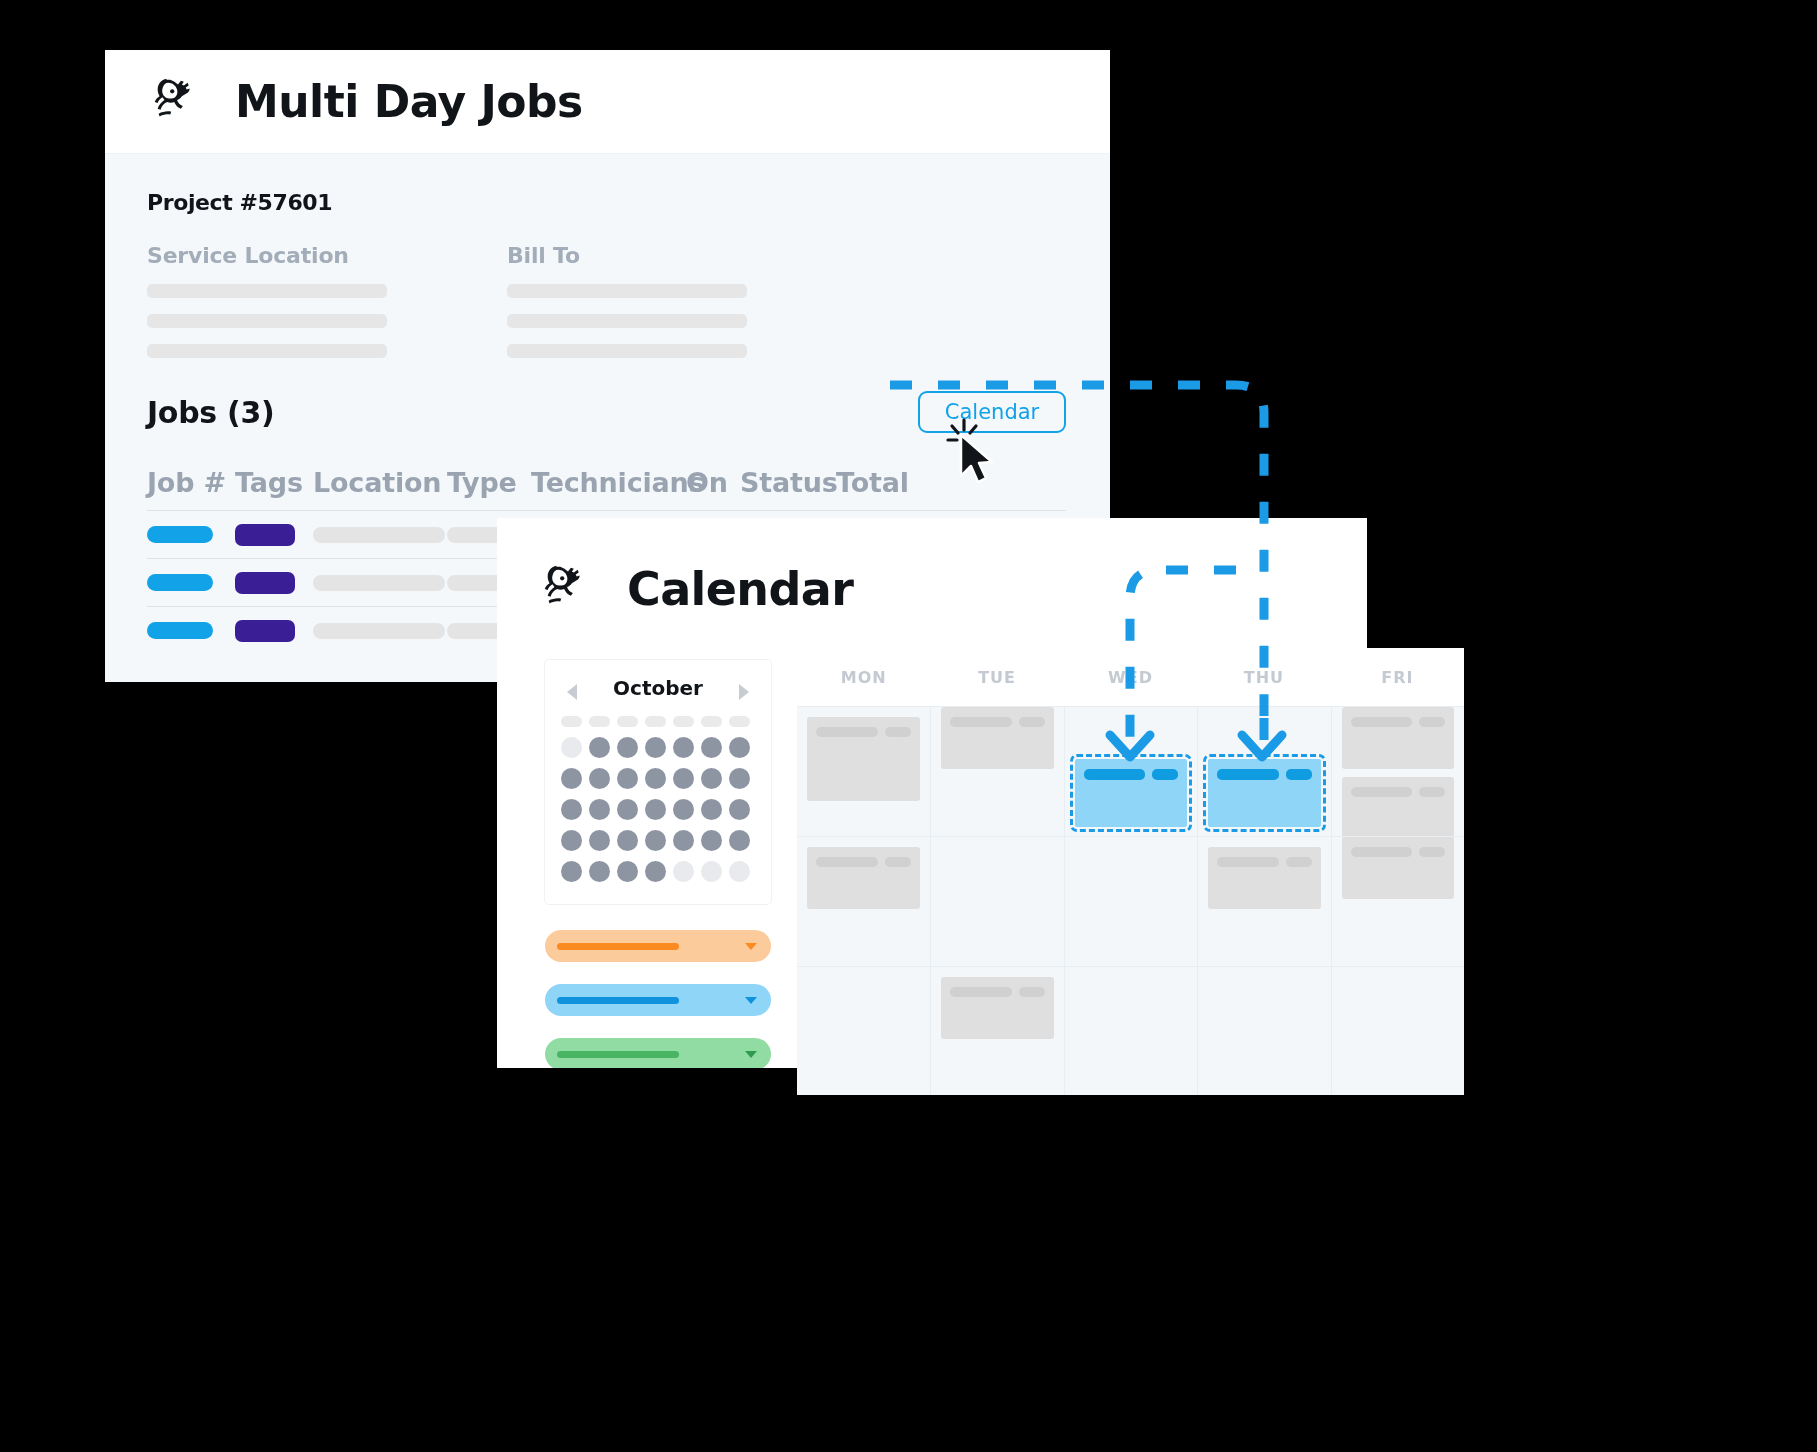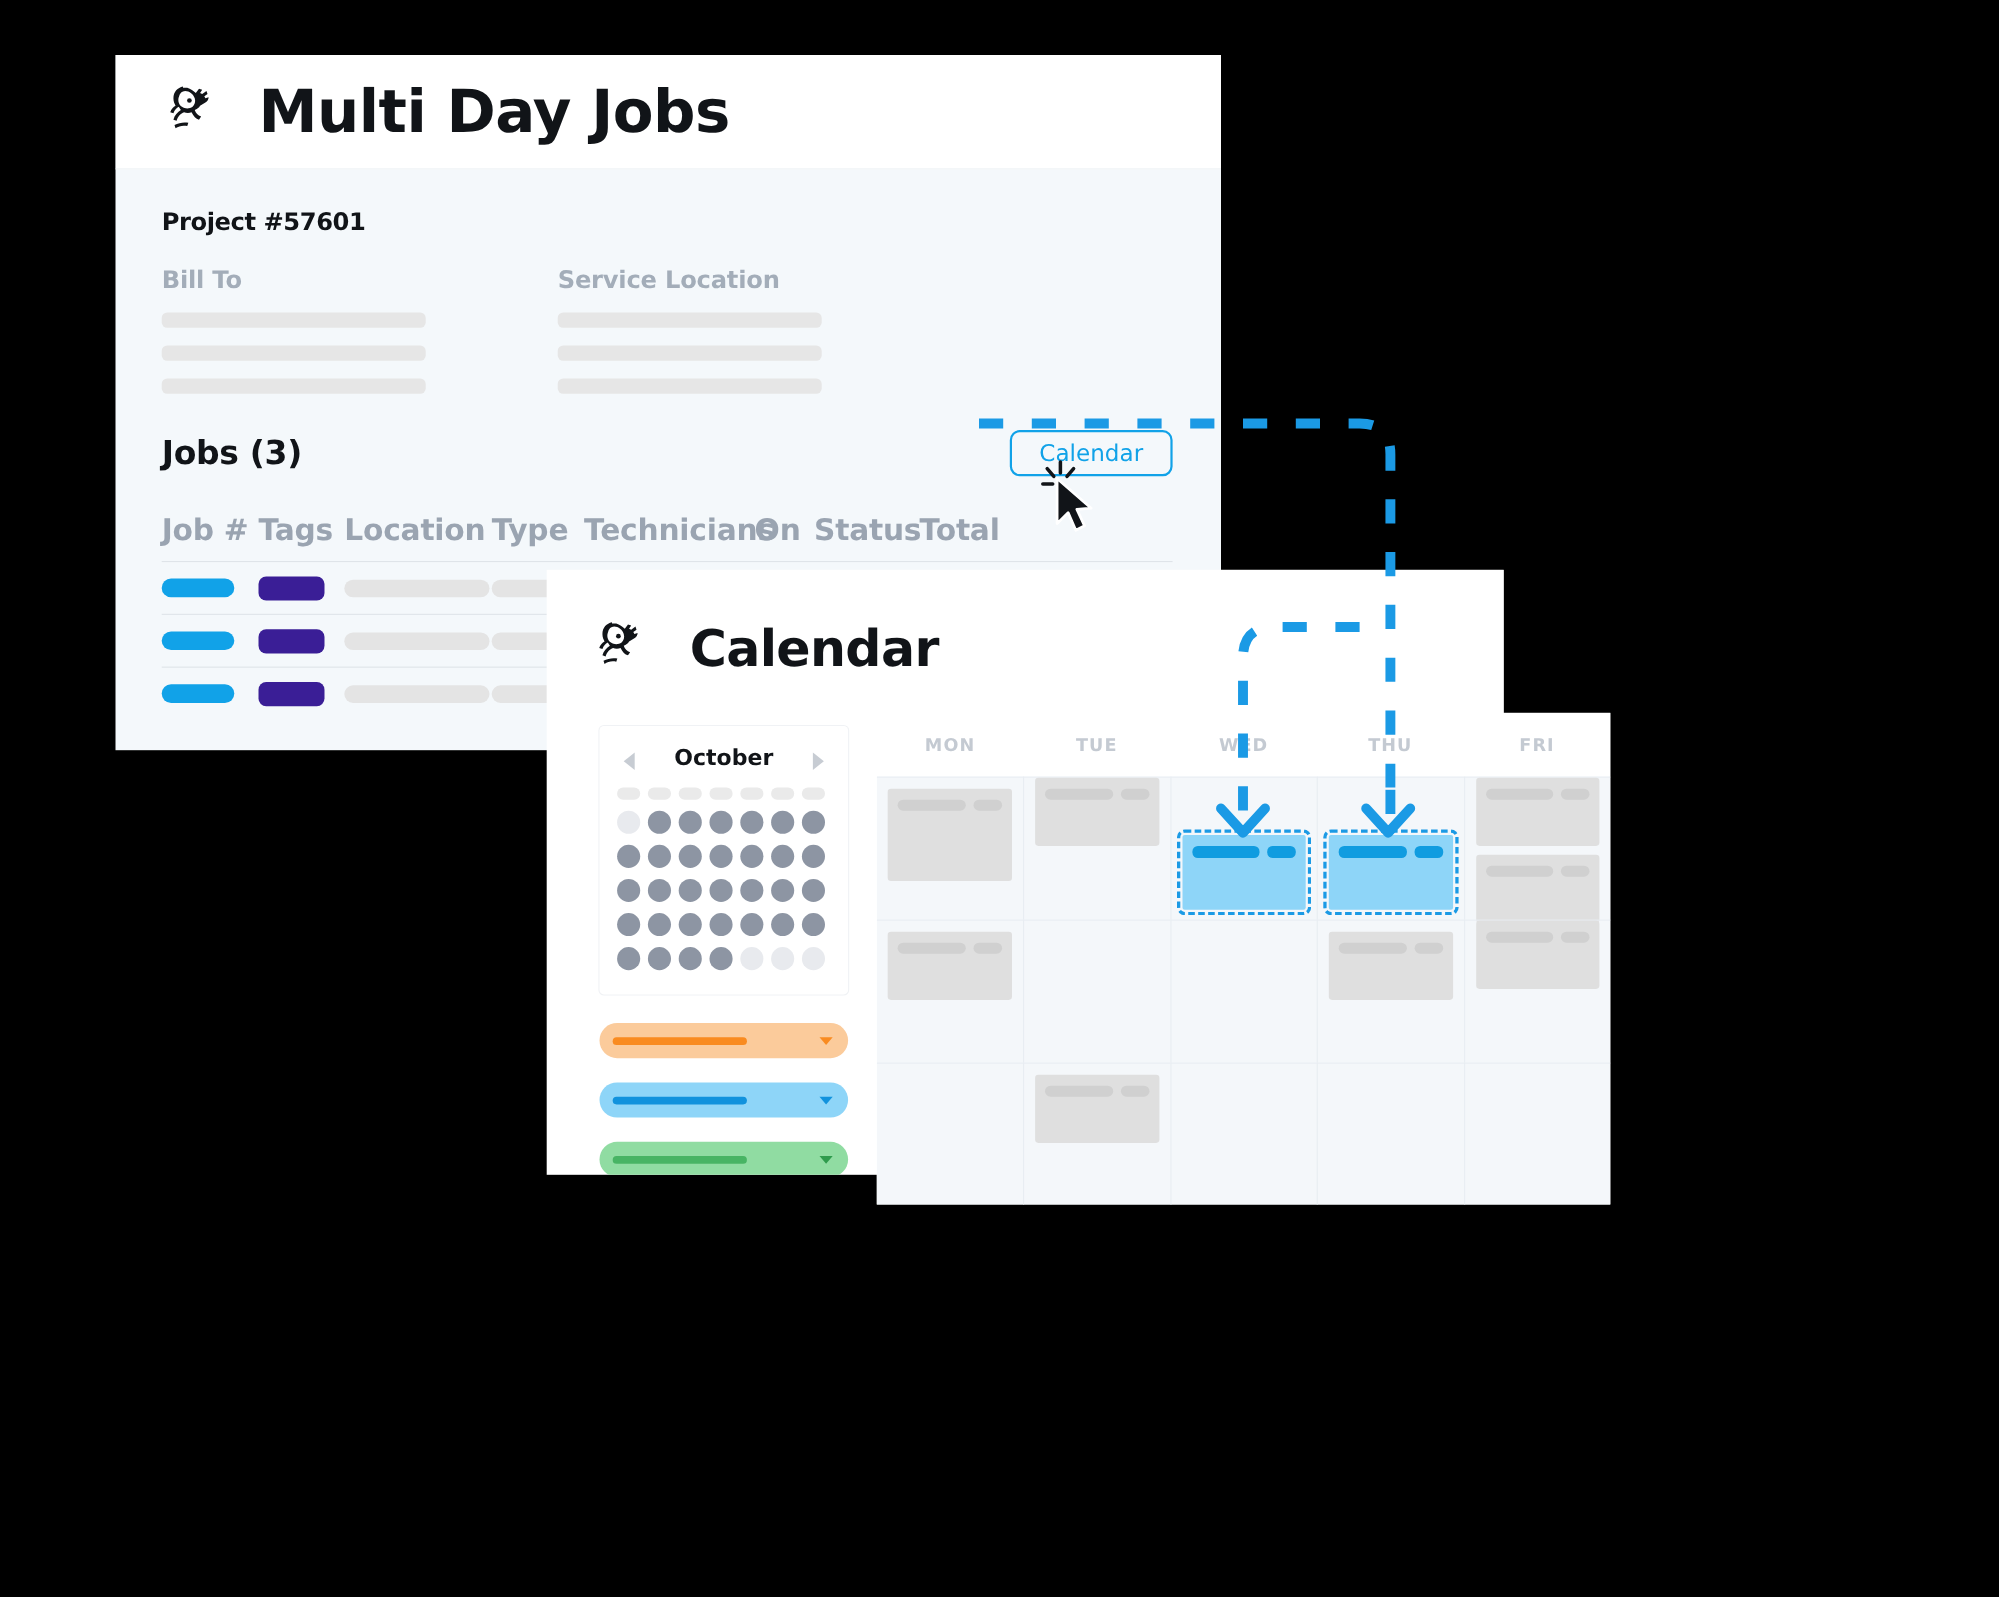--- a/index.html
+++ b/index.html
@@ -22,21 +22,21 @@
   .jobs-topbar {
     height: 104px;
     background: #ffffff;
     display: flex; align-items: center;
     padding-left: 42px;
     border-bottom: 1px solid #eef2f5;
   }
   .logo-mark { width: 62px; height: 62px; flex: none; }
   .app-title {
     margin-left: 26px;
-    font-size: 54px;
+    font-size: 44px;
     font-weight: 800;
     letter-spacing: -0.5px;
     color: #111418;
     font-family: "DejaVu Sans", sans-serif;
   }
   .jobs-body { padding: 36px 44px 0 42px; position: relative; }
   .project-title {
     font-size: 22px; font-weight: 800; color: #111418;
     letter-spacing: -0.4px;
     font-family: "DejaVu Sans", sans-serif;
@@ -202,27 +202,27 @@
         <path fill="#111418" d="M12 44c4-2 9-3 13-2l-1 3c-4-1-8 0-11 2z"></path>
       </svg>
       <div class="app-title">Multi Day Jobs</div>
     </div>
 
     <div class="jobs-body">
       <div class="project-title">Project #57601</div>
 
       <div class="info-cols">
         <div class="info-col">
-          <div class="info-label">Bill To</div>
+          <div class="info-label">Service Location</div>
           <div class="ghost w-full"></div>
           <div class="ghost w-full"></div>
           <div class="ghost w-full"></div>
         </div>
         <div class="info-col">
-          <div class="info-label">Service Location</div>
+          <div class="info-label">Bill To</div>
           <div class="ghost w-full"></div>
           <div class="ghost w-full"></div>
           <div class="ghost w-full"></div>
         </div>
       </div>
 
 
       <div class="jobs-head-row">
         <div class="jobs-count">Jobs (3)</div>
         <button class="btn-outline">Calendar</button>

